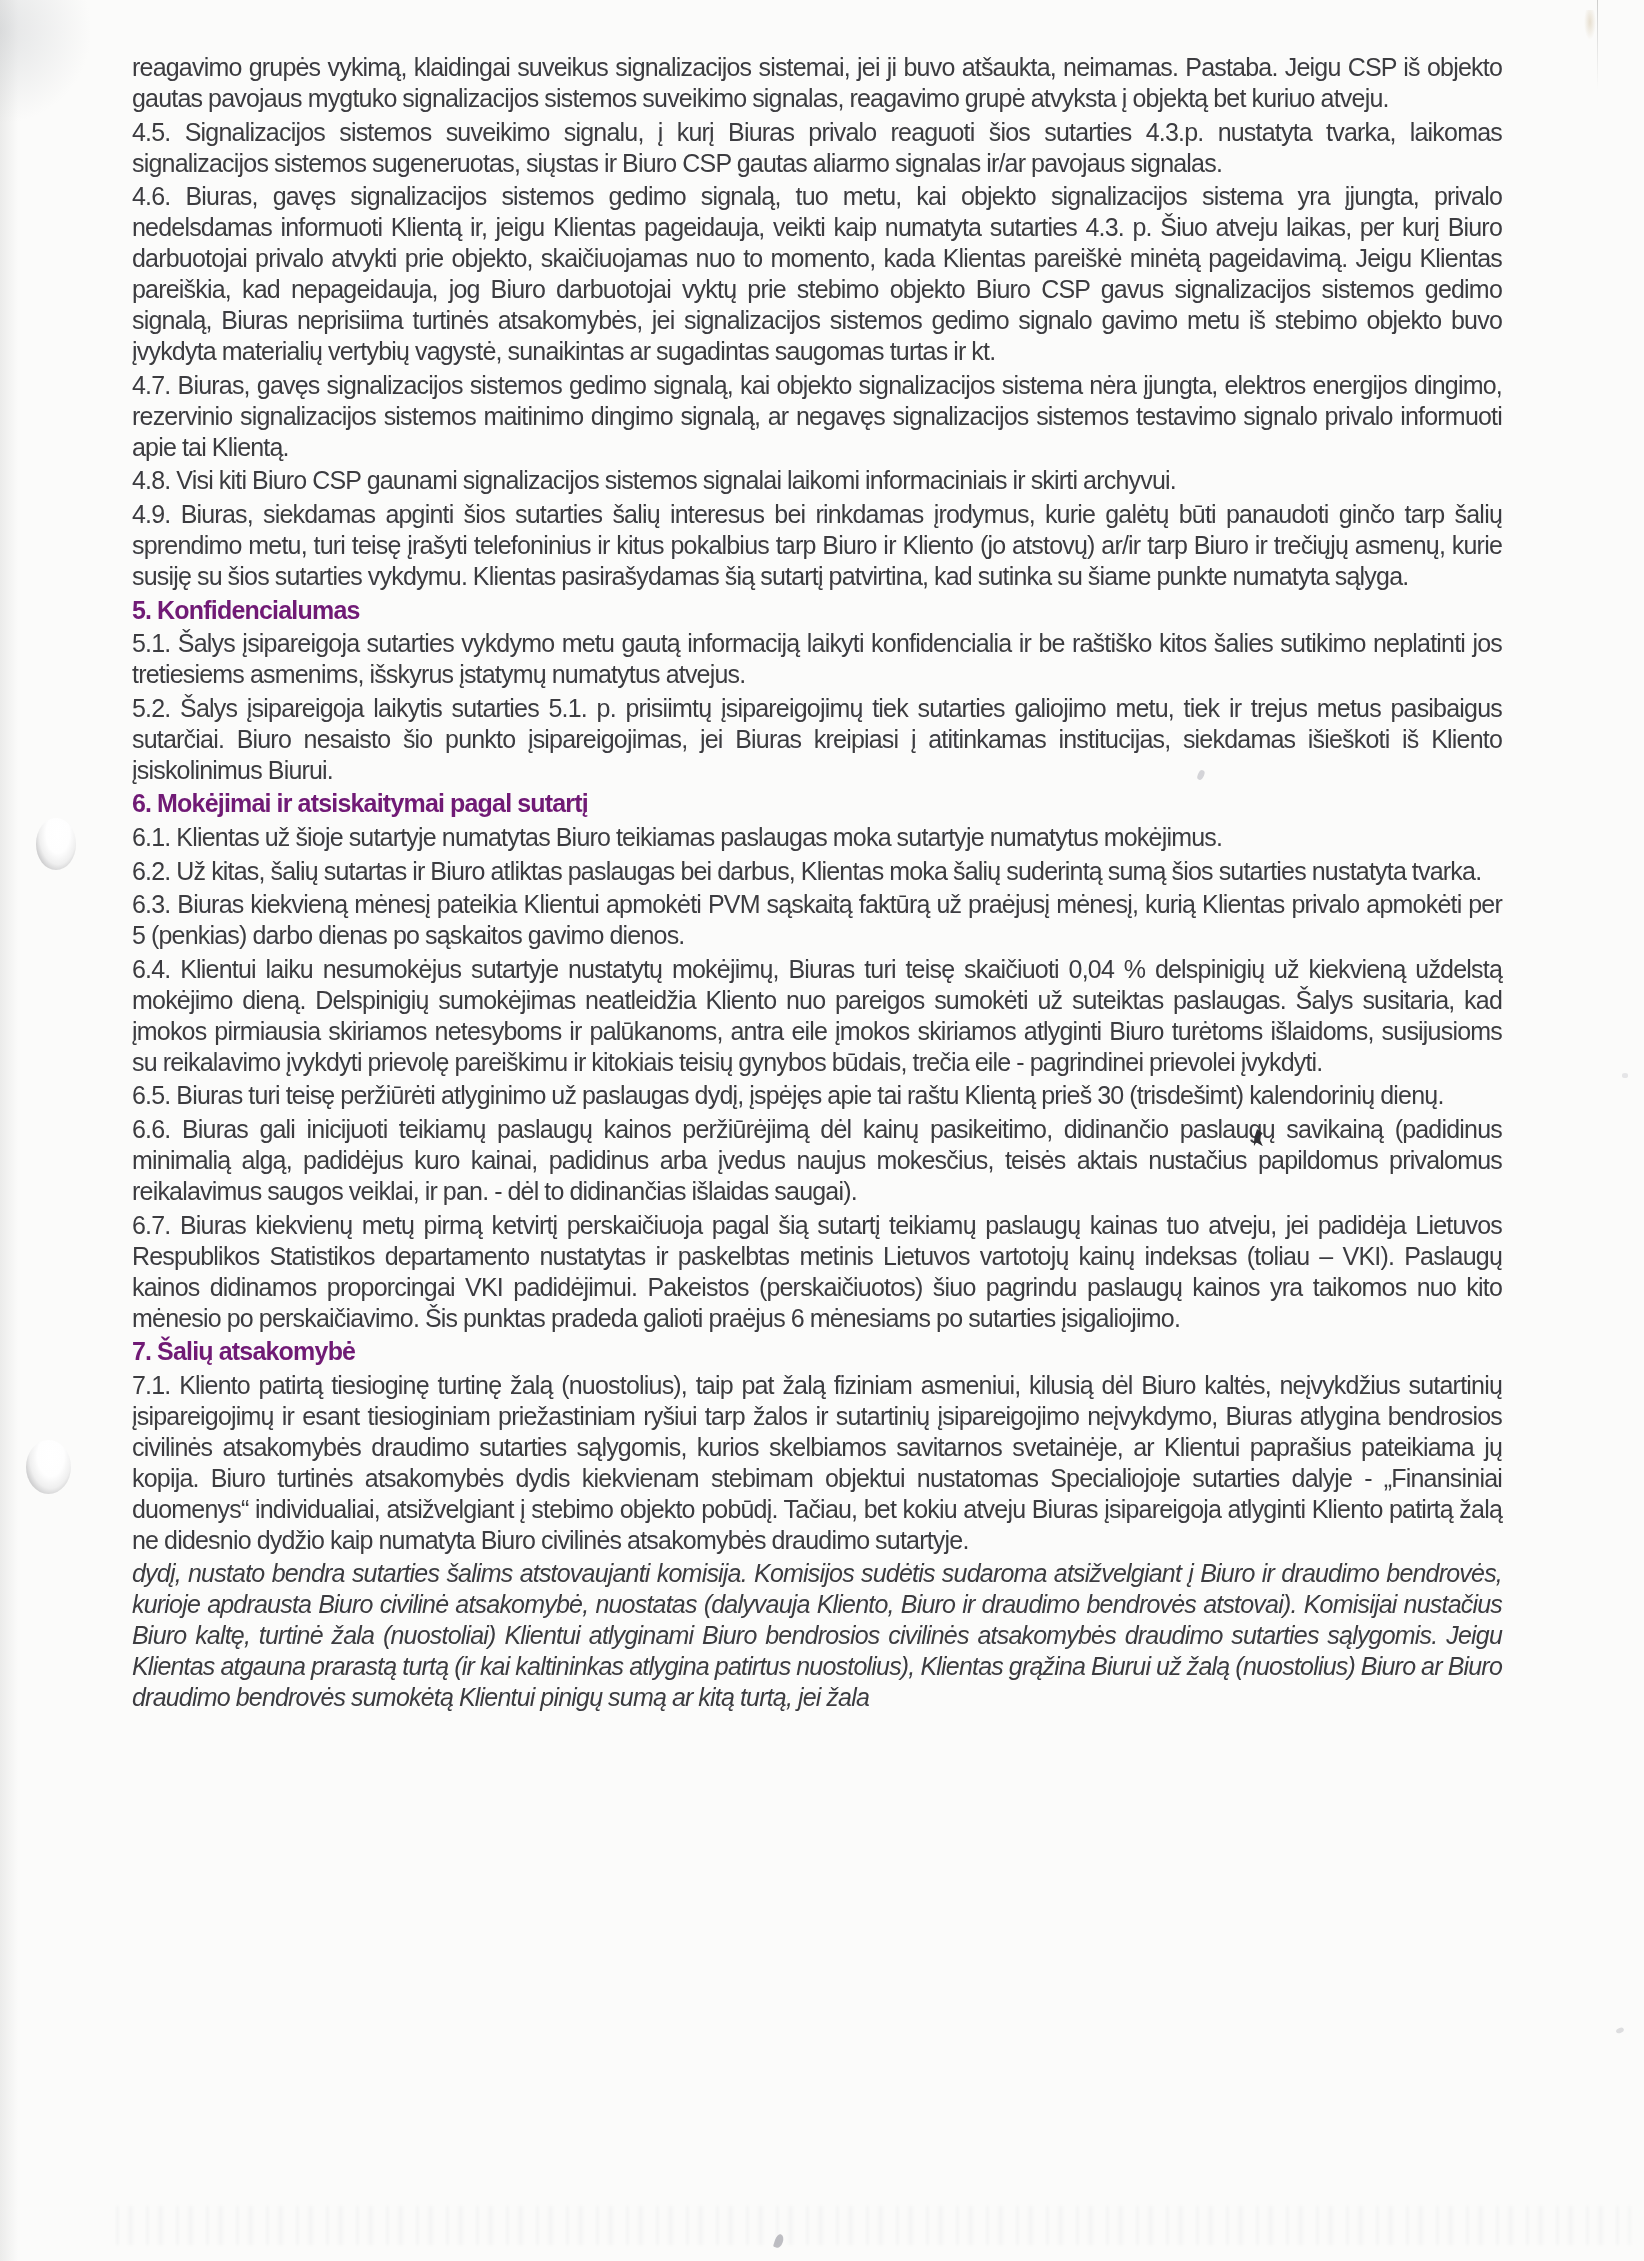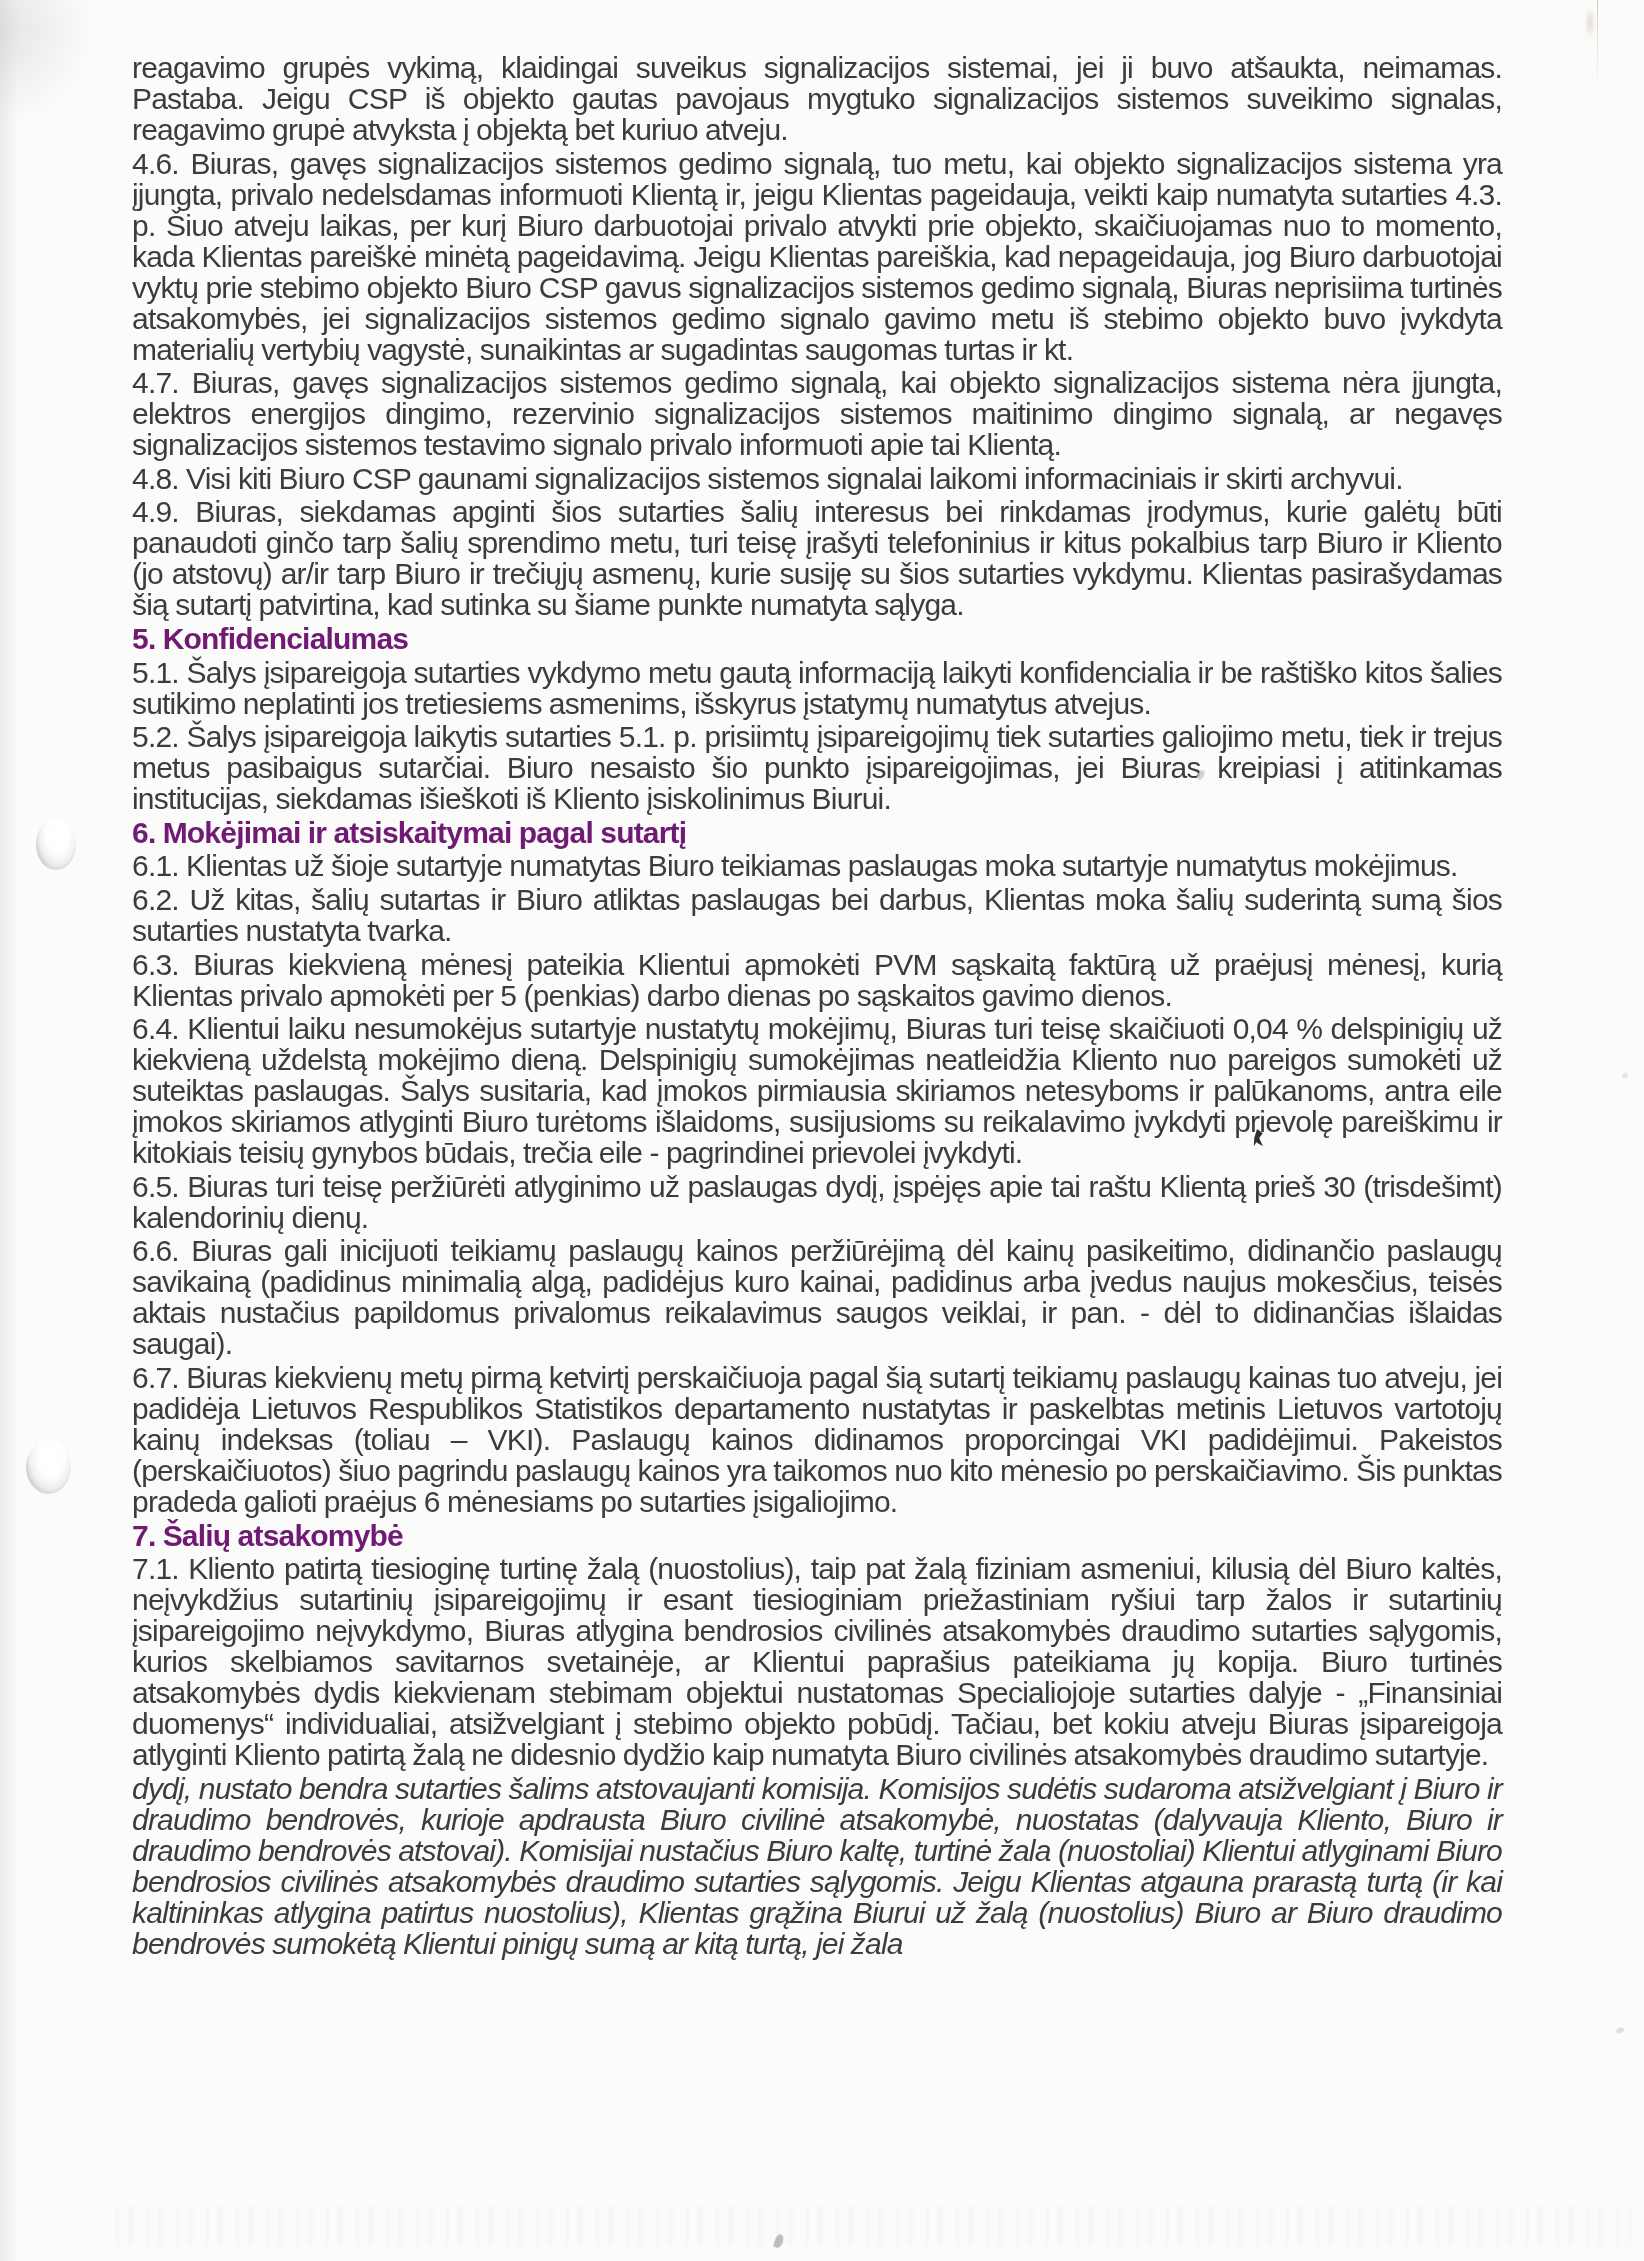--- a/index.html
+++ b/index.html
@@ -63,39 +63,40 @@
     position:absolute;left:116px;right:13px;top:2206px;height:39px;
     background:repeating-linear-gradient(90deg,
       rgba(135,148,162,.055) 0 3.2px,rgba(135,148,162,0) 3.2px 12.2px,
       rgba(120,132,150,.045) 12.2px 17.4px,rgba(120,132,150,0) 17.4px 30px);
     filter:blur(1.3px);
   }
   
   .content{
     position:absolute;left:132px;top:52px;width:1370px;
     color:#3c3c40;
-    font-size:30px;line-height:31px;
+    font-size:25px;line-height:31px;
     letter-spacing:-0.8px;word-spacing:-0.3px;
   }
   .para{margin:0 0 2.6px 0;text-align:justify;}
   .para:last-child{margin-bottom:0;font-style:italic;}
   .heading{margin:0 0 2.6px 0;font-weight:bold;color:#701a75;text-align:left;}
 </style>
 </head>
 <body>
 
 <div class="page">
 
   <div class="scan-edge-left"></div>
   <div class="corner-wash"></div>
   <div class="edge-top-right"></div>
   <div class="smudge-top-right"></div>
 
   <div class="content">
     <div class="para">reagavimo grupės vykimą, klaidingai suveikus signalizacijos sistemai, jei ji buvo atšaukta, neimamas. Pastaba. Jeigu CSP iš objekto gautas pavojaus mygtuko signalizacijos sistemos suveikimo signalas, reagavimo grupė atvyksta į objektą bet kuriuo atveju.</div>
+    <div class="para">4.5. Signalizacijos sistemos suveikimo signalu, į kurį Biuras privalo reaguoti šios sutarties 4.3.p. nustatyta tvarka, laikomas signalizacijos sistemos sugeneruotas, siųstas ir Biuro CSP gautas aliarmo signalas ir/ar pavojaus signalas.</div>
     <div class="para">4.6. Biuras, gavęs signalizacijos sistemos gedimo signalą, tuo metu, kai objekto signalizacijos sistema yra įjungta, privalo nedelsdamas informuoti Klientą ir, jeigu Klientas pageidauja, veikti kaip numatyta sutarties 4.3. p. Šiuo atveju laikas, per kurį Biuro darbuotojai privalo atvykti prie objekto, skaičiuojamas nuo to momento, kada Klientas pareiškė minėtą pageidavimą. Jeigu Klientas pareiškia, kad nepageidauja, jog Biuro darbuotojai vyktų prie stebimo objekto Biuro CSP gavus signalizacijos sistemos gedimo signalą, Biuras neprisiima turtinės atsakomybės, jei signalizacijos sistemos gedimo signalo gavimo metu iš stebimo objekto buvo įvykdyta materialių vertybių vagystė, sunaikintas ar sugadintas saugomas turtas ir kt.</div>
     <div class="para">4.7. Biuras, gavęs signalizacijos sistemos gedimo signalą, kai objekto signalizacijos sistema nėra įjungta, elektros energijos dingimo, rezervinio signalizacijos sistemos maitinimo dingimo signalą, ar negavęs signalizacijos sistemos testavimo signalo privalo informuoti apie tai Klientą.</div>
     <div class="para">4.8. Visi kiti Biuro CSP gaunami signalizacijos sistemos signalai laikomi informaciniais ir skirti archyvui.</div>
     <div class="para">4.9. Biuras, siekdamas apginti šios sutarties šalių interesus bei rinkdamas įrodymus, kurie galėtų būti panaudoti ginčo tarp šalių sprendimo metu, turi teisę įrašyti telefoninius ir kitus pokalbius tarp Biuro ir Kliento (jo atstovų) ar/ir tarp Biuro ir trečiųjų asmenų, kurie susiję su šios sutarties vykdymu. Klientas pasirašydamas šią sutartį patvirtina, kad sutinka su šiame punkte numatyta sąlyga.</div>
     <div class="heading">5. Konfidencialumas</div>
     <div class="para">5.1. Šalys įsipareigoja sutarties vykdymo metu gautą informaciją laikyti konfidencialia ir be raštiško kitos šalies sutikimo neplatinti jos tretiesiems asmenims, išskyrus įstatymų numatytus atvejus.</div>
     <div class="para">5.2. Šalys įsipareigoja laikytis sutarties 5.1. p. prisiimtų įsipareigojimų tiek sutarties galiojimo metu, tiek ir trejus metus pasibaigus sutarčiai. Biuro nesaisto šio punkto įsipareigojimas, jei Biuras kreipiasi į atitinkamas institucijas, siekdamas išieškoti iš Kliento įsiskolinimus Biurui.</div>
     <div class="heading">6. Mokėjimai ir atsiskaitymai pagal sutartį</div>
     <div class="para">6.1. Klientas už šioje sutartyje numatytas Biuro teikiamas paslaugas moka sutartyje numatytus mokėjimus.</div>
     <div class="para">6.2. Už kitas, šalių sutartas ir Biuro atliktas paslaugas bei darbus, Klientas moka šalių suderintą sumą šios sutarties nustatyta tvarka.</div>

